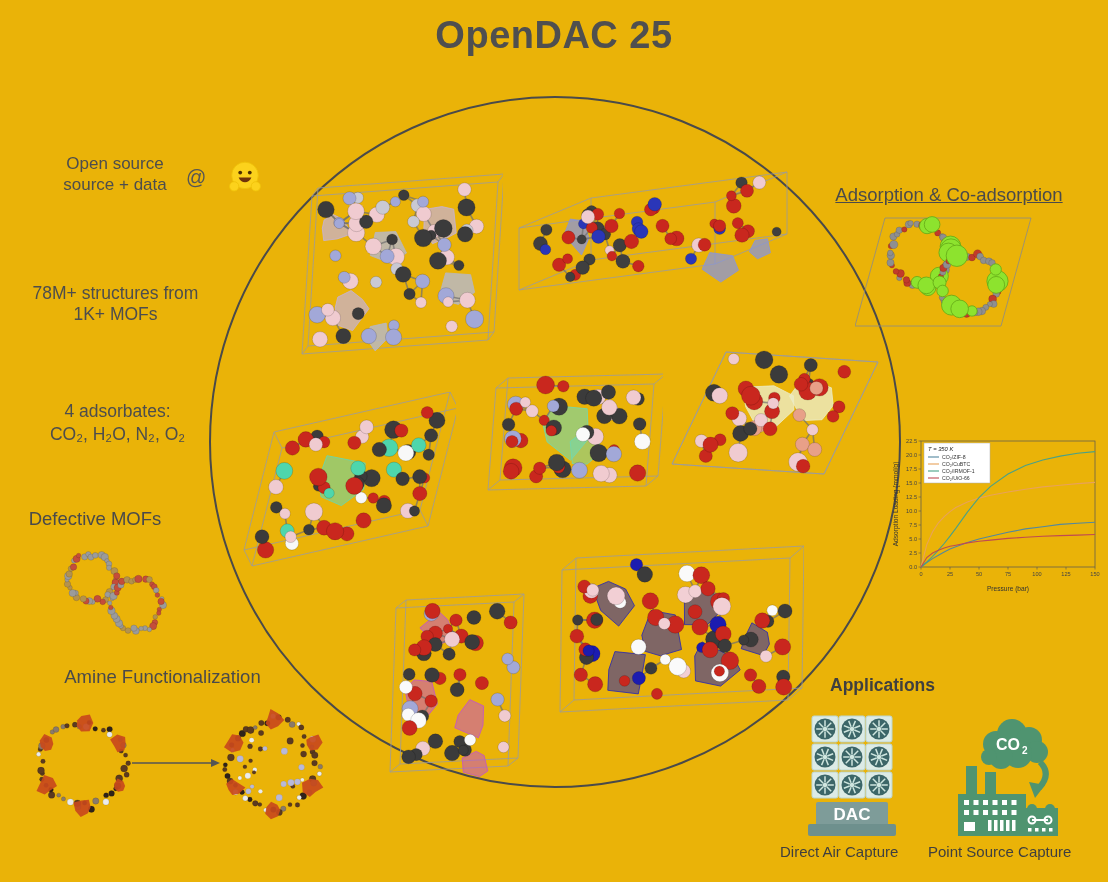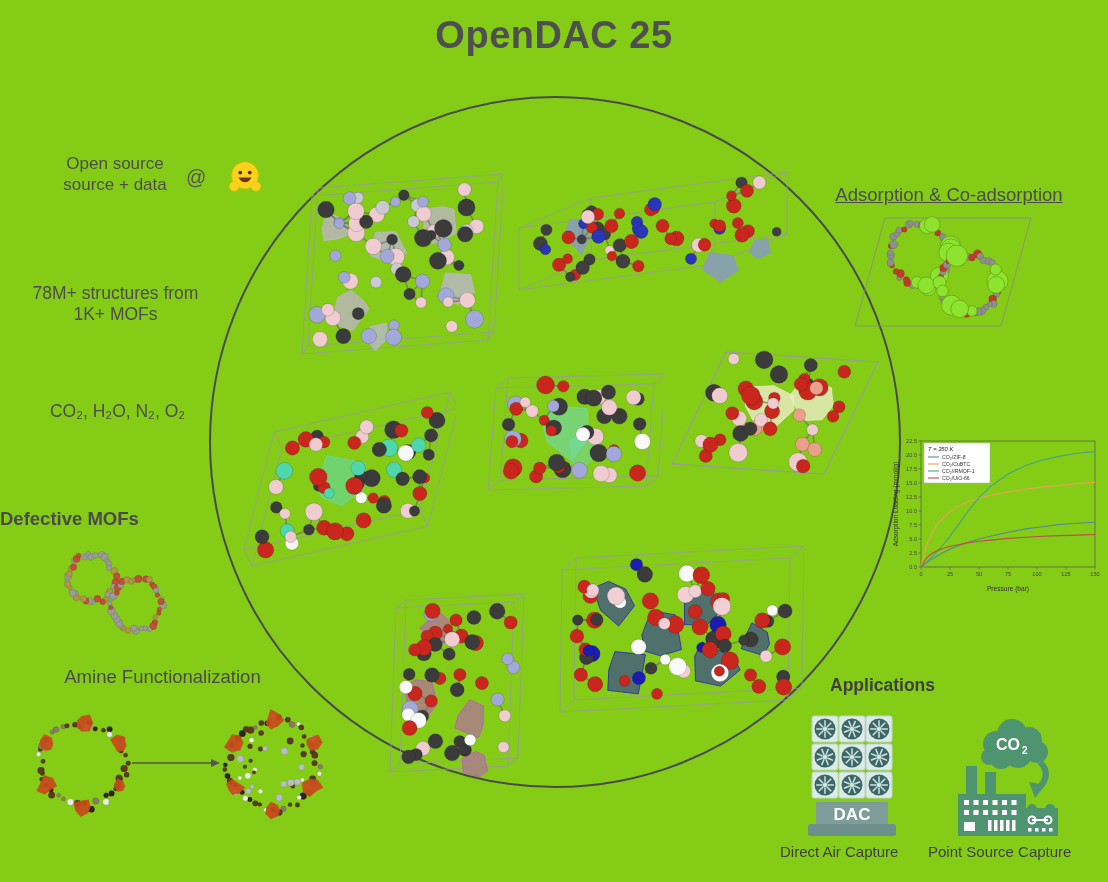--- a/index.html
+++ b/index.html
@@ -1,28 +1,28 @@
 <!DOCTYPE html>
 <html><head>
 <meta charset="utf-8">
 <style>
   html,body{margin:0;padding:0;background:#ffffff;}
-  .canvas{position:relative;width:1108px;height:882px;background:#84cc16;overflow:hidden;
+  .canvas{position:relative;width:1108px;height:882px;background:#eab308;overflow:hidden;
           font-family:"Liberation Sans", sans-serif;color:#4d4d4d;}
   .abs{position:absolute;}
   .page-title{left:0;right:0;top:14px;text-align:center;font-size:38px;font-weight:bold;color:#4f4f4f;letter-spacing:.5px;}
   .big-circle{left:209px;top:96px;width:688px;height:688px;border:2.5px solid #4a4a4a;border-radius:50%;}
   .txt{line-height:21px;text-align:center;}
   .open-source{left:40px;top:153px;width:150px;font-size:17px;}
   .at-symbol{left:186px;top:166px;font-size:20px;color:#555;}
   .hf-emoji{left:228px;top:160px;}
   .dataset{left:8px;top:283px;width:215px;font-size:17.5px;}
   .adsorbates{left:15px;top:400px;width:205px;font-size:17.5px;line-height:23px;}
   .section{font-size:18.5px;color:#4a4a4a;}
-  .defective-label{left:0px;top:508px;width:190px;text-align:left;font-weight:bold;}
+  .defective-label{left:0px;top:508px;width:190px;text-align:center;}
   .amine-label{left:30px;top:666px;width:265px;text-align:center;}
   .adsorption-label{left:818px;top:184px;width:262px;text-align:center;text-decoration:underline;}
   .isotherm-label{left:886px;top:406px;width:214px;text-align:center;}
   .applications-label{left:830px;top:675px;width:150px;text-align:left;font-weight:bold;font-size:17.5px;color:#3f3f3f;}
   .caption{font-size:15px;color:#3f3f3f;text-align:left;}
   .dac-caption{left:780px;top:843px;width:142px;}
   .psc-caption{left:928px;top:843px;width:156px;}
   svg{display:block;}
 </style>
 </head>
@@ -1293,20 +1293,21 @@
     <circle cx="5.8" cy="24.8" r="4.4" fill="#fcd21c" stroke="#eec20a" stroke-width="0.8"></circle>
     <circle cx="26.2" cy="24.8" r="4.4" fill="#fcd21c" stroke="#eec20a" stroke-width="0.8"></circle>
   </svg>
 
   <div class="abs txt dataset">
     <div>78M+ structures from</div>
     <div>1K+ MOFs</div>
   </div>
 
   <div class="abs txt adsorbates">
+    <div>4 adsorbates:</div>
     <div>CO₂, H₂O, N₂, O₂</div>
   </div>
 
   <div class="abs section defective-label">Defective MOFs</div>
   <div class="abs section amine-label">Amine Functionalization</div>
 
   <div class="abs section adsorption-label">Adsorption &amp; Co-adsorption</div>
 
   <svg class="abs" id="isotherm-chart" style="left:891px;top:435px;" width="214" height="160" viewBox="0 0 214 160">
       <rect x="30" y="6" width="174" height="126" fill="none" stroke="#555" stroke-width="0.7"></rect>

